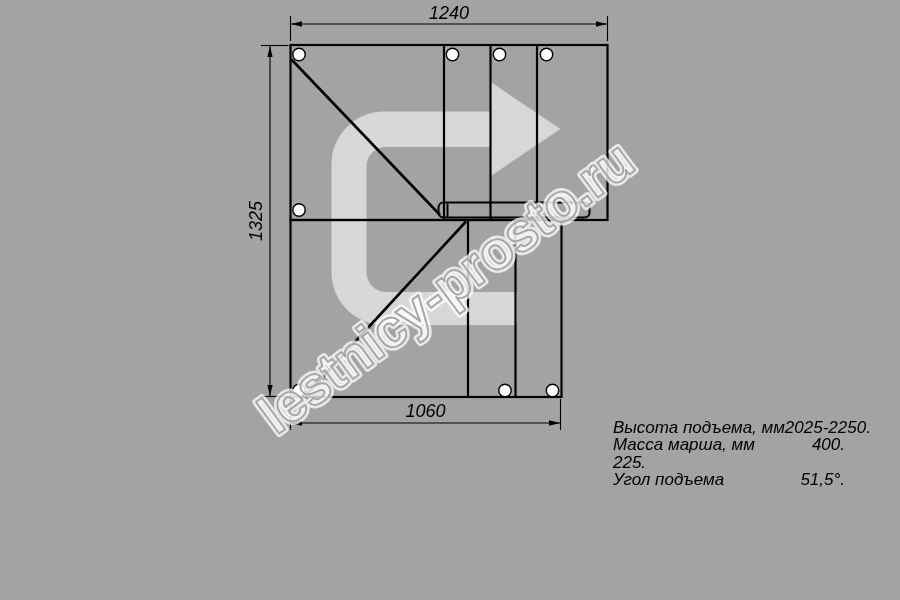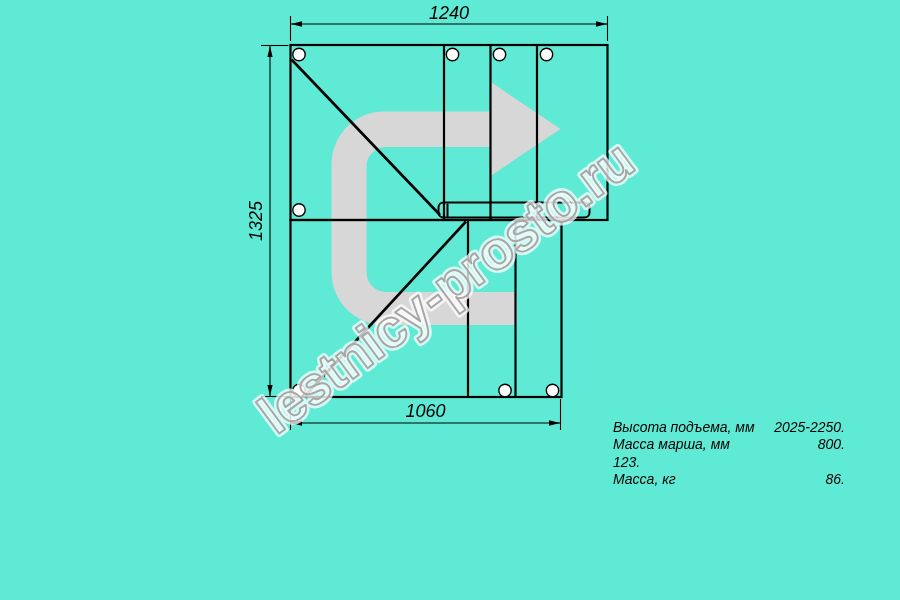--- a/index.html
+++ b/index.html
@@ -4,21 +4,21 @@
 <style>
   html, body {
     margin: 0;
     padding: 0;
     background: #ffffff;
   }
   .stage {
     position: relative;
     width: 900px;
     height: 600px;
-    background: #5eead4;
+    background: #a3a3a3;
     overflow: hidden;
     font-family: "Liberation Sans", sans-serif;
   }
   .drawing-svg {
     position: absolute;
     left: 0;
     top: 0;
   }
   .dim-text {
     font-family: "Liberation Sans", sans-serif;
@@ -44,21 +44,21 @@
     stroke: #a6a6a6;
     stroke-width: 1.9px;
     stroke-linejoin: round;
   }
   .specs {
     position: absolute;
     left: 613px;
     top: 419px;
     width: 232px;
     font-style: italic;
-    font-size: 14px;
+    font-size: 17px;
     line-height: 17.4px;
     color: #000000;
   }
   .spec-row {
     display: flex;
     justify-content: space-between;
     align-items: baseline;
   }
   .spec-label {
     white-space: nowrap;
@@ -162,24 +162,24 @@
     </g>
   </svg>
 
   <div class="specs">
     <div class="spec-row">
       <span class="spec-label">Высота подъема, мм</span>
       <span class="spec-value">2025-2250.</span>
     </div>
     <div class="spec-row">
       <span class="spec-label">Масса марша, мм</span>
-      <span class="spec-value">800.</span>
+      <span class="spec-value">400.</span>
     </div>
     <div class="spec-row">
-      <span class="spec-value">123.</span>
+      <span class="spec-value">225.</span>
     </div>
     <div class="spec-row">
-      <span class="spec-label">Масса, кг</span>
-      <span class="spec-value">86.</span>
+      <span class="spec-label">Угол подъема</span>
+      <span class="spec-value">51,5°.</span>
     </div>
   </div>
 
 </div>
 
 </body></html>

